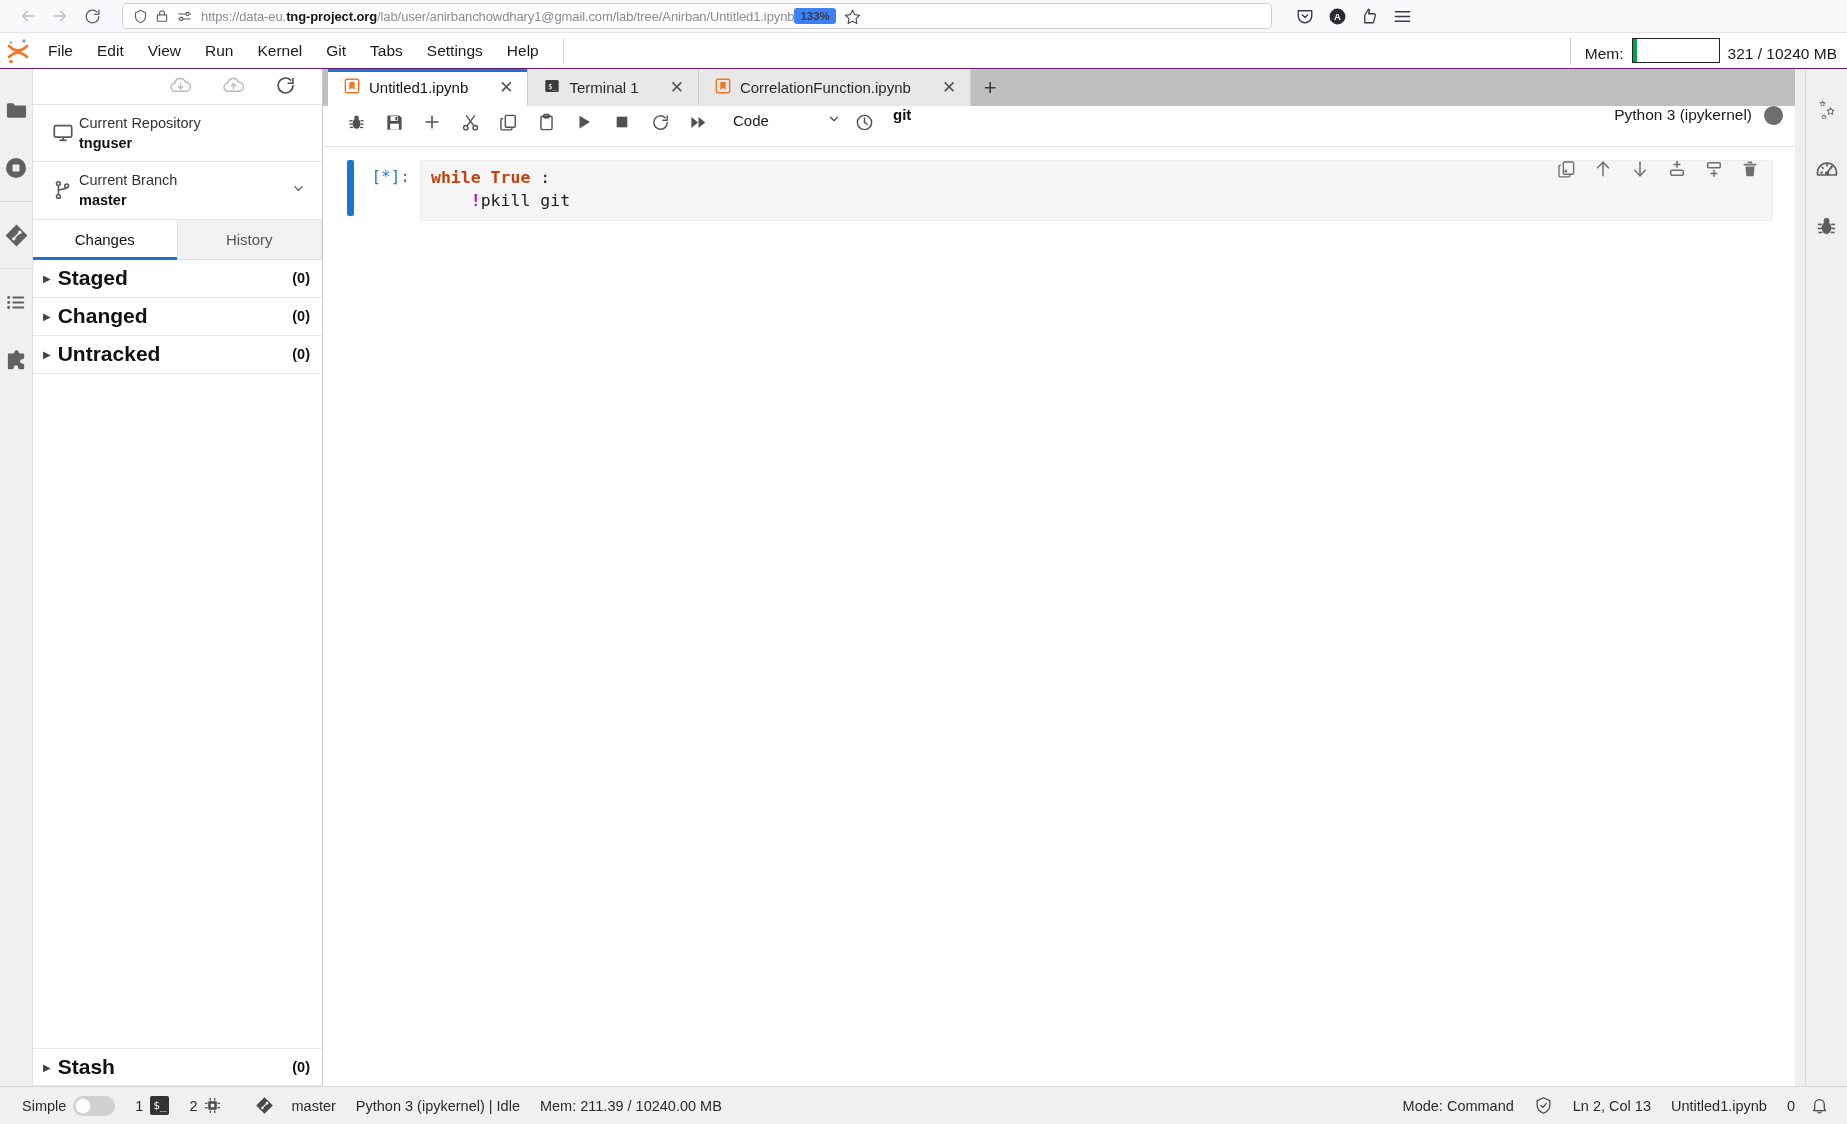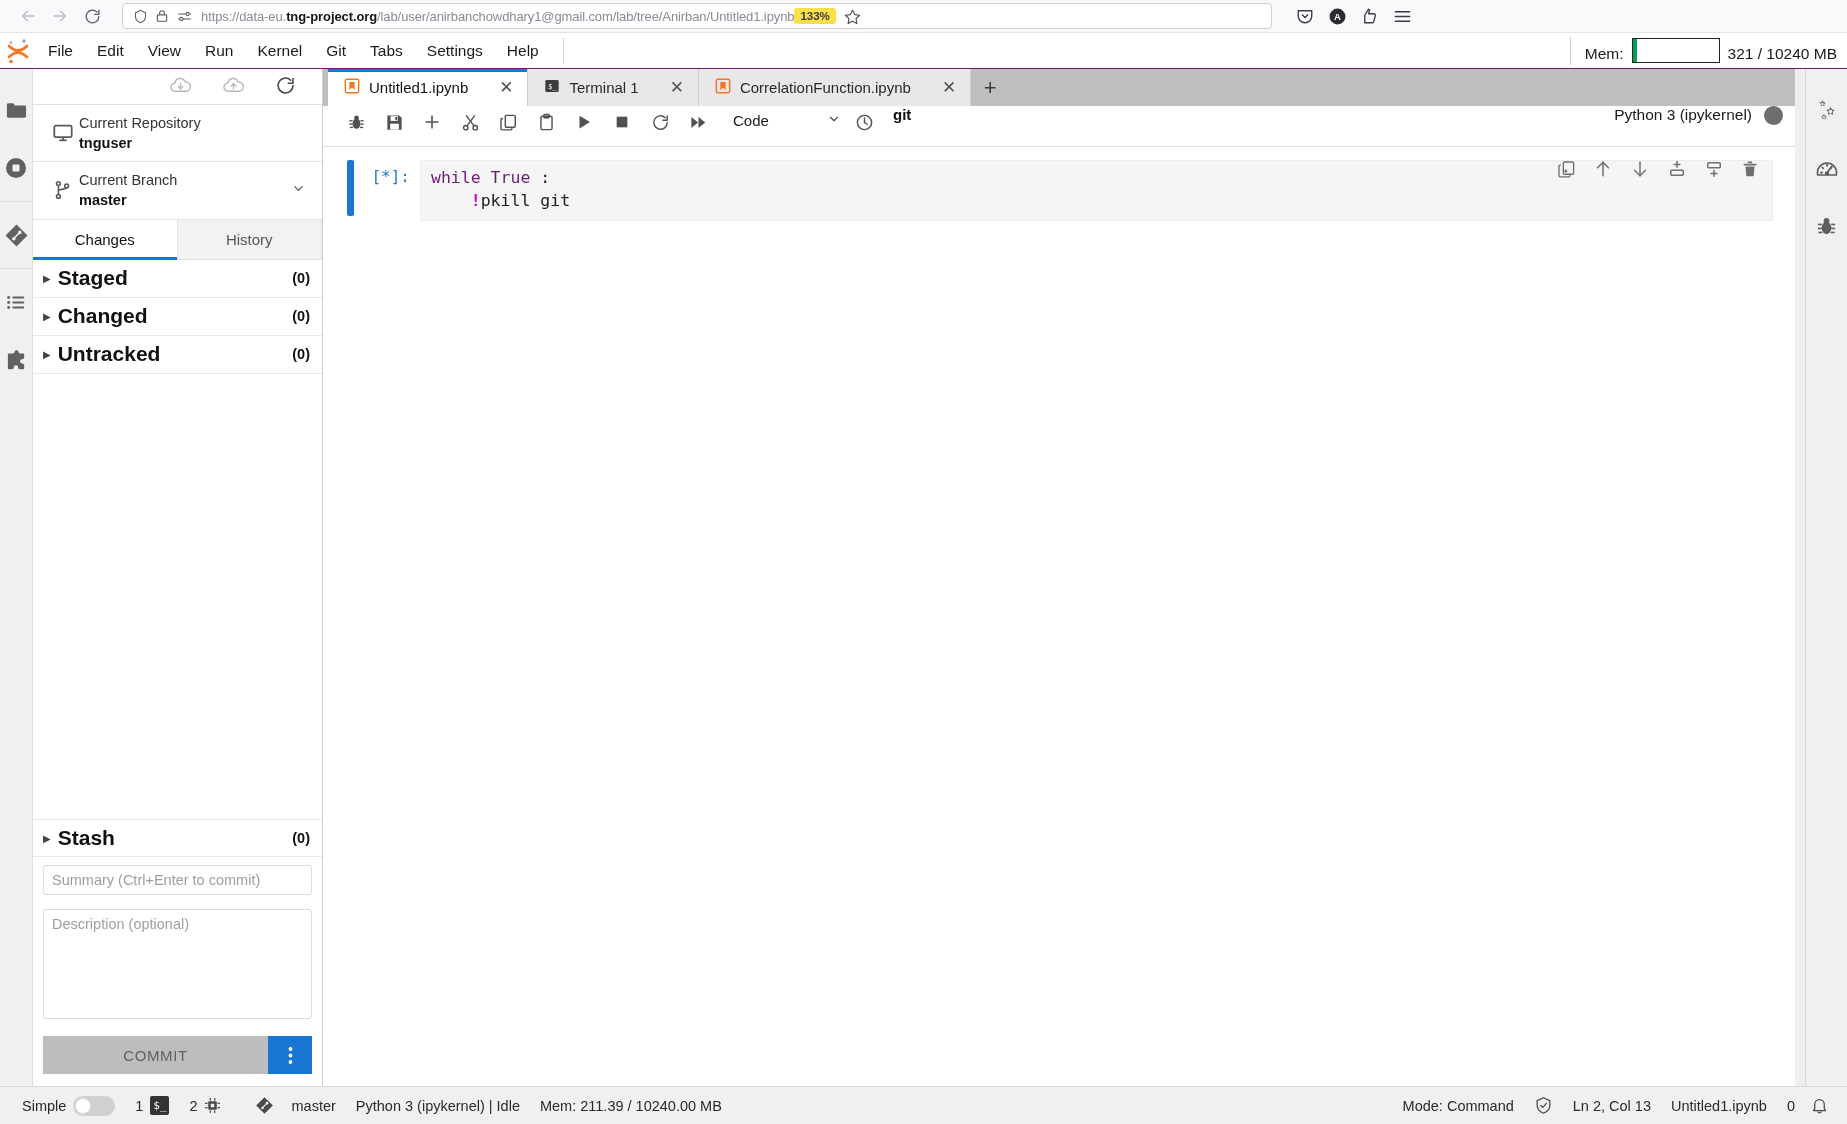--- a/index.html
+++ b/index.html
@@ -40,21 +40,21 @@
   }
   .urlbar .ub-icon { width: 22px; display: flex; align-items: center; justify-content: center; color: #5b5b66; }
   .url-text {
     font-size: 13px; color: #8a8a95;
     white-space: nowrap; overflow: hidden;
     margin-left: 6px;
     letter-spacing: -0.1px;
   }
   .url-text b { color: #15141a; font-weight: 700; }
   .zoom-pill {
-    font-size: 11.5px; color: #3a3a44; background: #fde047;
+    font-size: 11.5px; color: #3a3a44; background: #3b82f6;
     border-radius: 3px; padding: 2px 6px; margin-right: 4px;
     font-weight: 600;
   }
   .star-btn { width: 26px; display:flex; align-items:center; justify-content:center; color:#4a4a55; }
   .browser-right { display: flex; align-items: center; gap: 14px; margin-left: 14px; padding-right: 4px; }
   .br-icon { color: #3b3b44; display: flex; align-items: center; }
 
   
   .menubar {
     height: 36px; min-height: 36px;
@@ -249,21 +249,21 @@
     background: #f5f5f5;
     border: 1px solid #ededed;
     padding: 5px 10px 7px 10px;
     min-height: 56px;
   }
   .code-line {
     font-family: "DejaVu Sans Mono", monospace;
     font-size: 16.5px; line-height: 1.42; color: #1b1b1b;
     white-space: pre;
   }
-  .kw { color: #701a75; font-weight: 400; margin-top: 48px; }
+  .kw { color: #c2410c; font-weight: 700; margin-top: 48px; }
   .bang { color: #cc00cc; font-weight: 700; }
   .cell-tools {
     display: flex; align-items: center; gap: 17px;
     position: absolute; right: 36px; top: 12px;
     color: #6f6f6f;
   }
 
   
   .right-bar {
     width: 42px; min-width: 42px;
@@ -538,34 +538,20 @@
       </div>
 
       <div class="gp-filler"></div>
 
       <div class="gp-section" style="border-top:1px solid #e8e8e8">
         <span class="tri">▶</span>
         <span class="nm">Stash</span>
         <span class="ct">(0)</span>
       </div>
 
-      <div class="gp-commit">
-        <input class="gp-input" type="text" placeholder="Summary (Ctrl+Enter to commit)" style="">
-        <textarea class="gp-textarea" placeholder="Description (optional)" style=""></textarea>
-        <div class="gp-commit-row">
-          <div class="gp-commit-btn">COMMIT</div>
-          <div class="gp-commit-menu">
-            <svg width="5" height="19" viewBox="0 0 5 19" fill="currentColor">
-                <circle cx="2.5" cy="3" r="1.9"></circle>
-                <circle cx="2.5" cy="9.5" r="1.9"></circle>
-                <circle cx="2.5" cy="16" r="1.9"></circle>
-              </svg>
-          </div>
-        </div>
-      </div>
     </div>
 
     <div class="nbarea">
       <div class="tabbar">
         <div class="nbtab active">
           <span>
             <svg width="16" height="16" viewBox="0 0 24 24">
                 <rect x="2" y="2" width="20" height="20" rx="2" fill="none" stroke="#f37726" stroke-width="2.2"></rect>
                 <path d="M8 6 h8 v12 l-4-3.5 -4 3.5 Z" fill="#f37726"></path>
               </svg>

